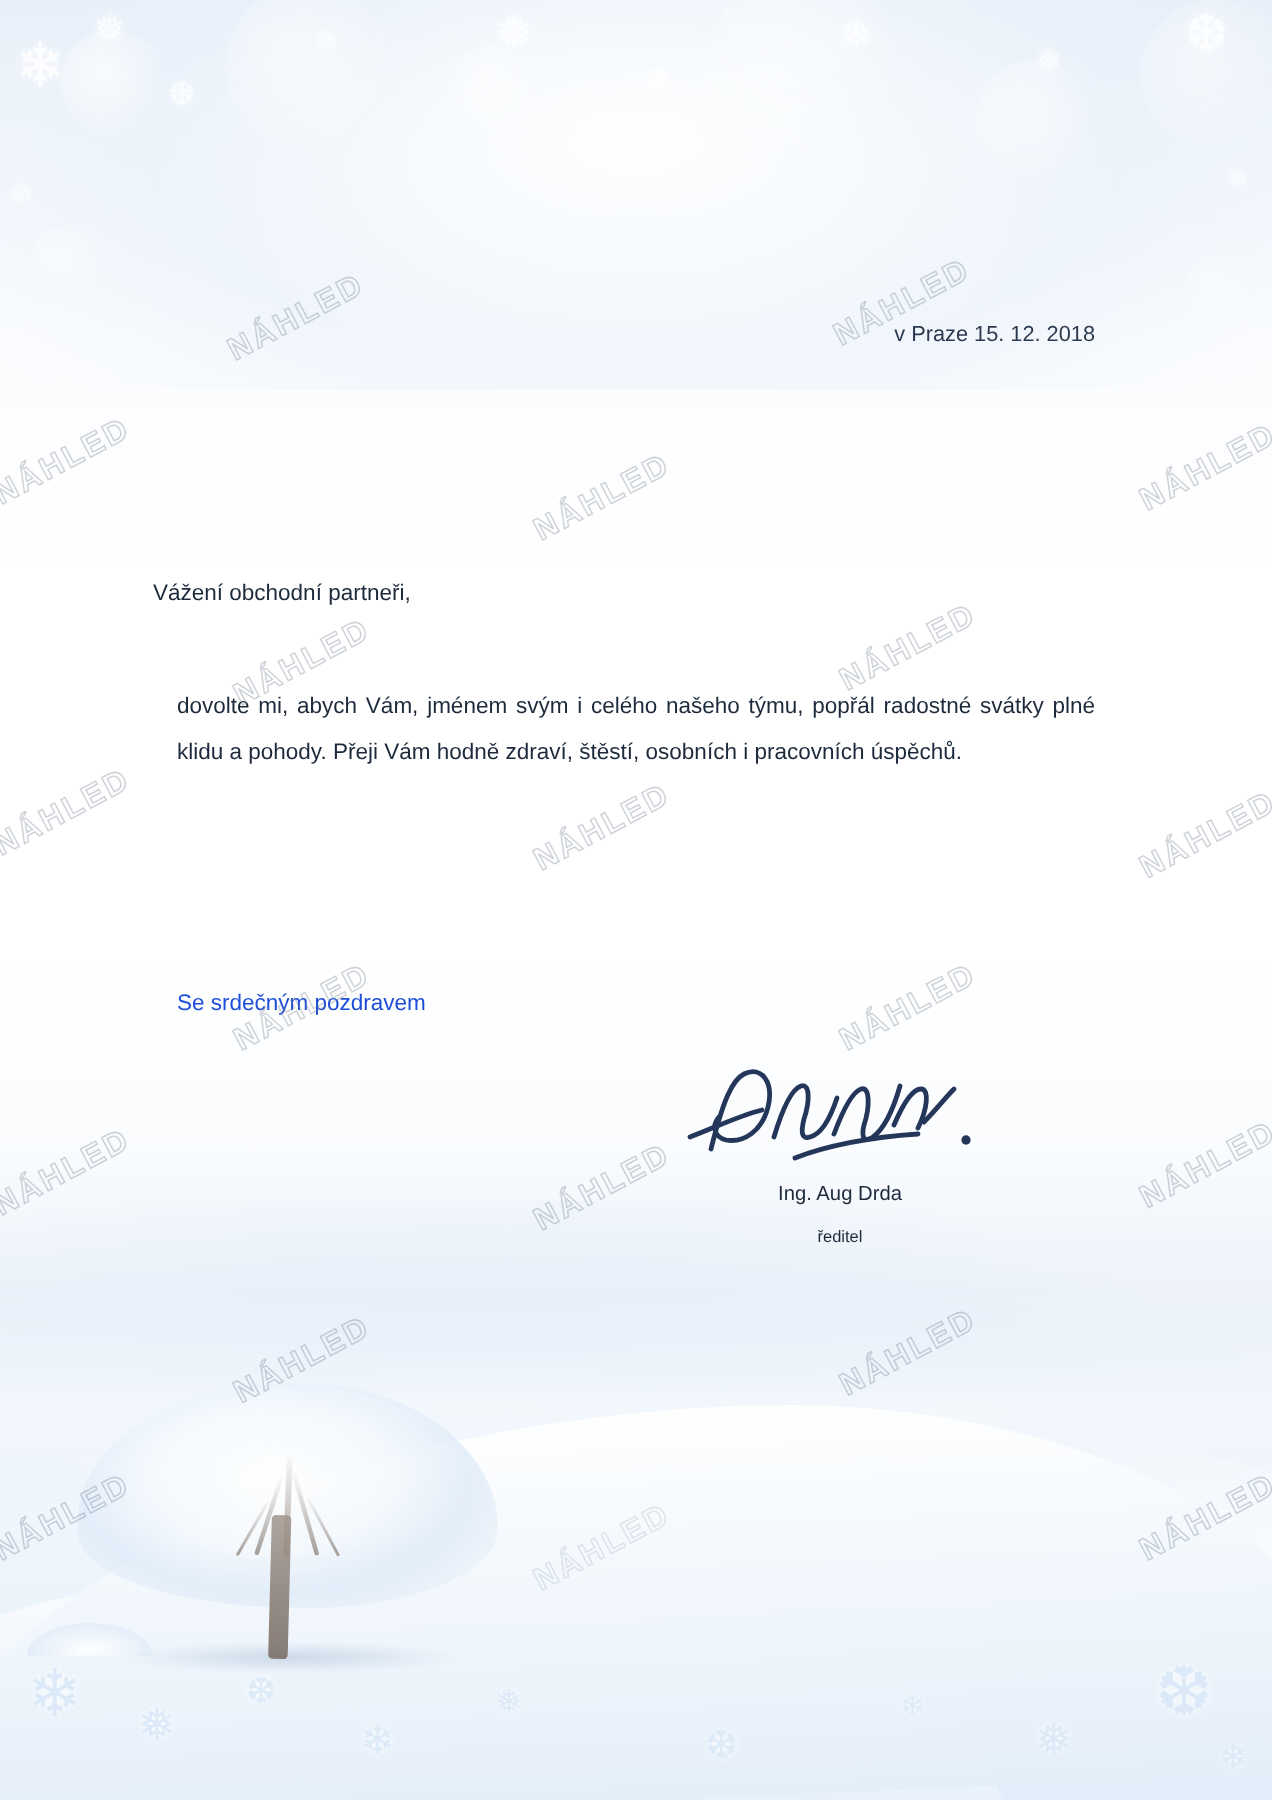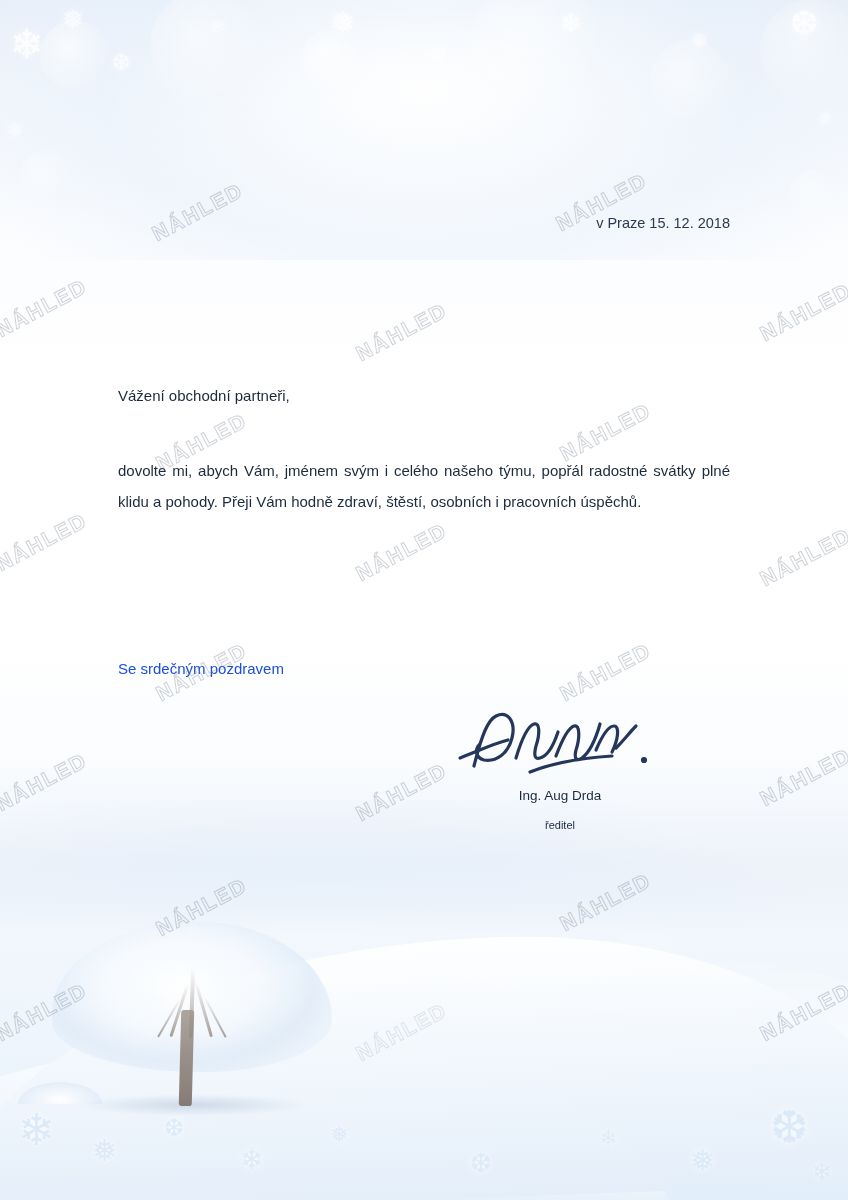--- a/index.html
+++ b/index.html
@@ -220,21 +220,21 @@
     position: absolute;
     right: 118px;
     top: 215px;
     font-size: 14.5px;
     color: #2b3a4f;
     white-space: nowrap;
   }
 
   .salutation {
     position: absolute;
-    left: 118px;
+    left: 102px;
     top: 387px;
     font-size: 15px;
     color: #1d2a3c;
   }
 
   .para {
     position: absolute;
     left: 118px;
     width: 612px;
     font-size: 15px;

